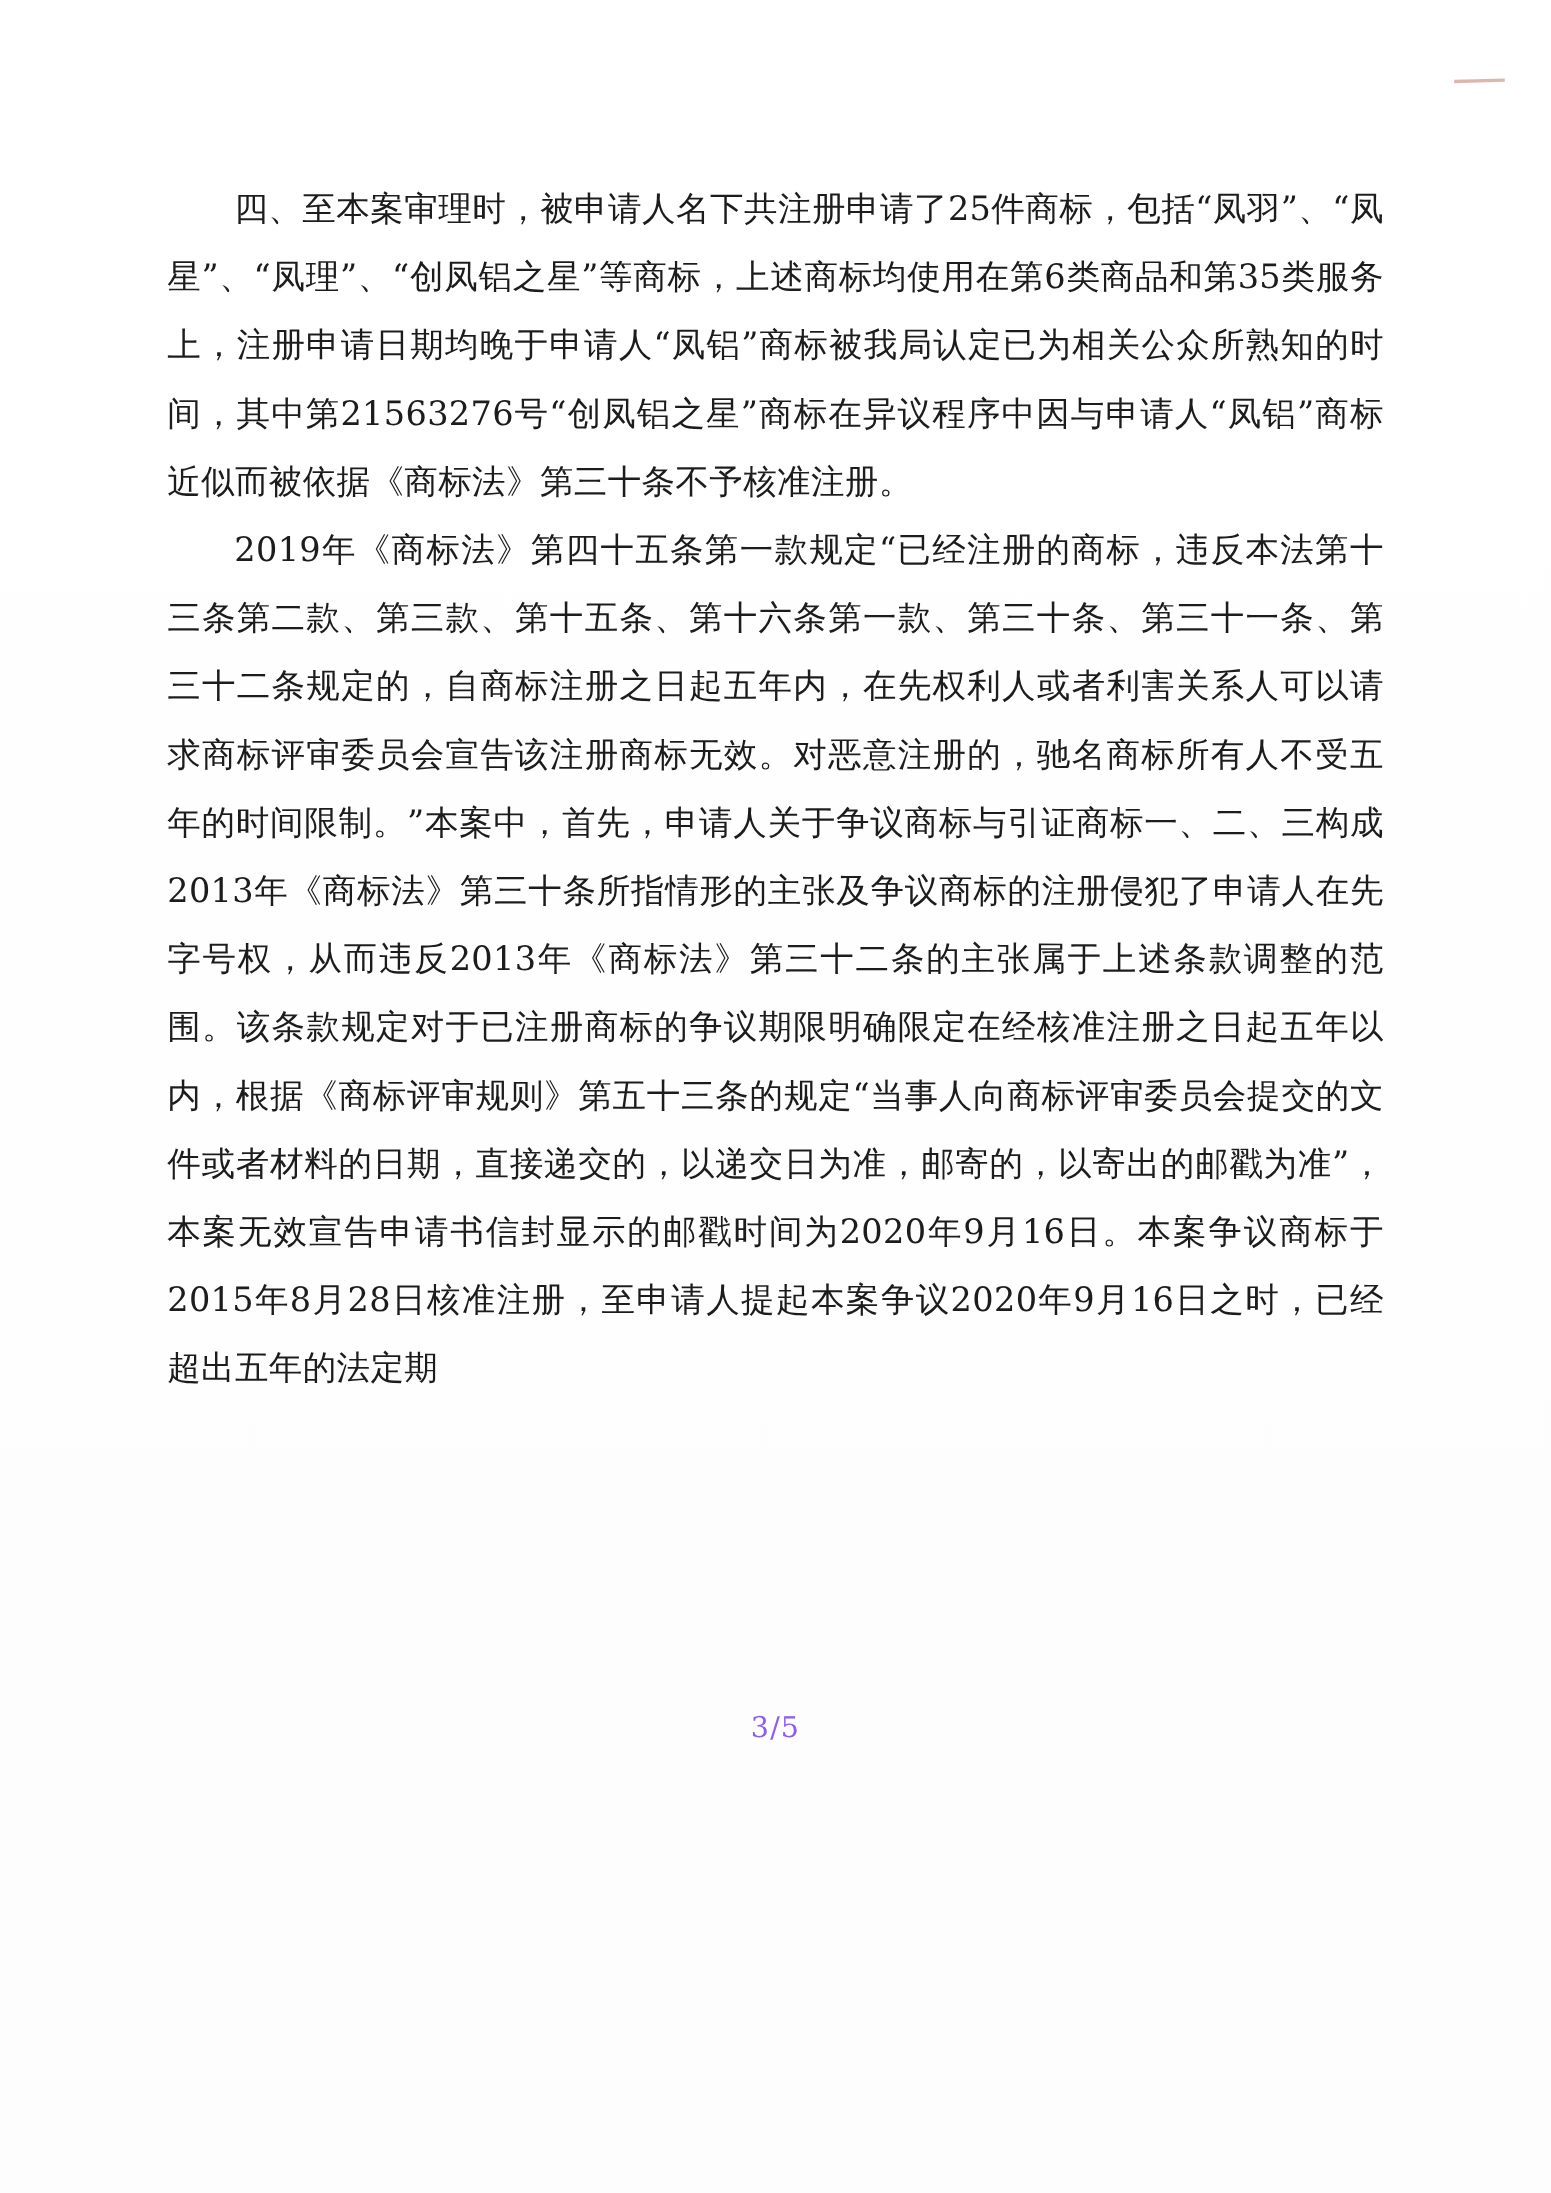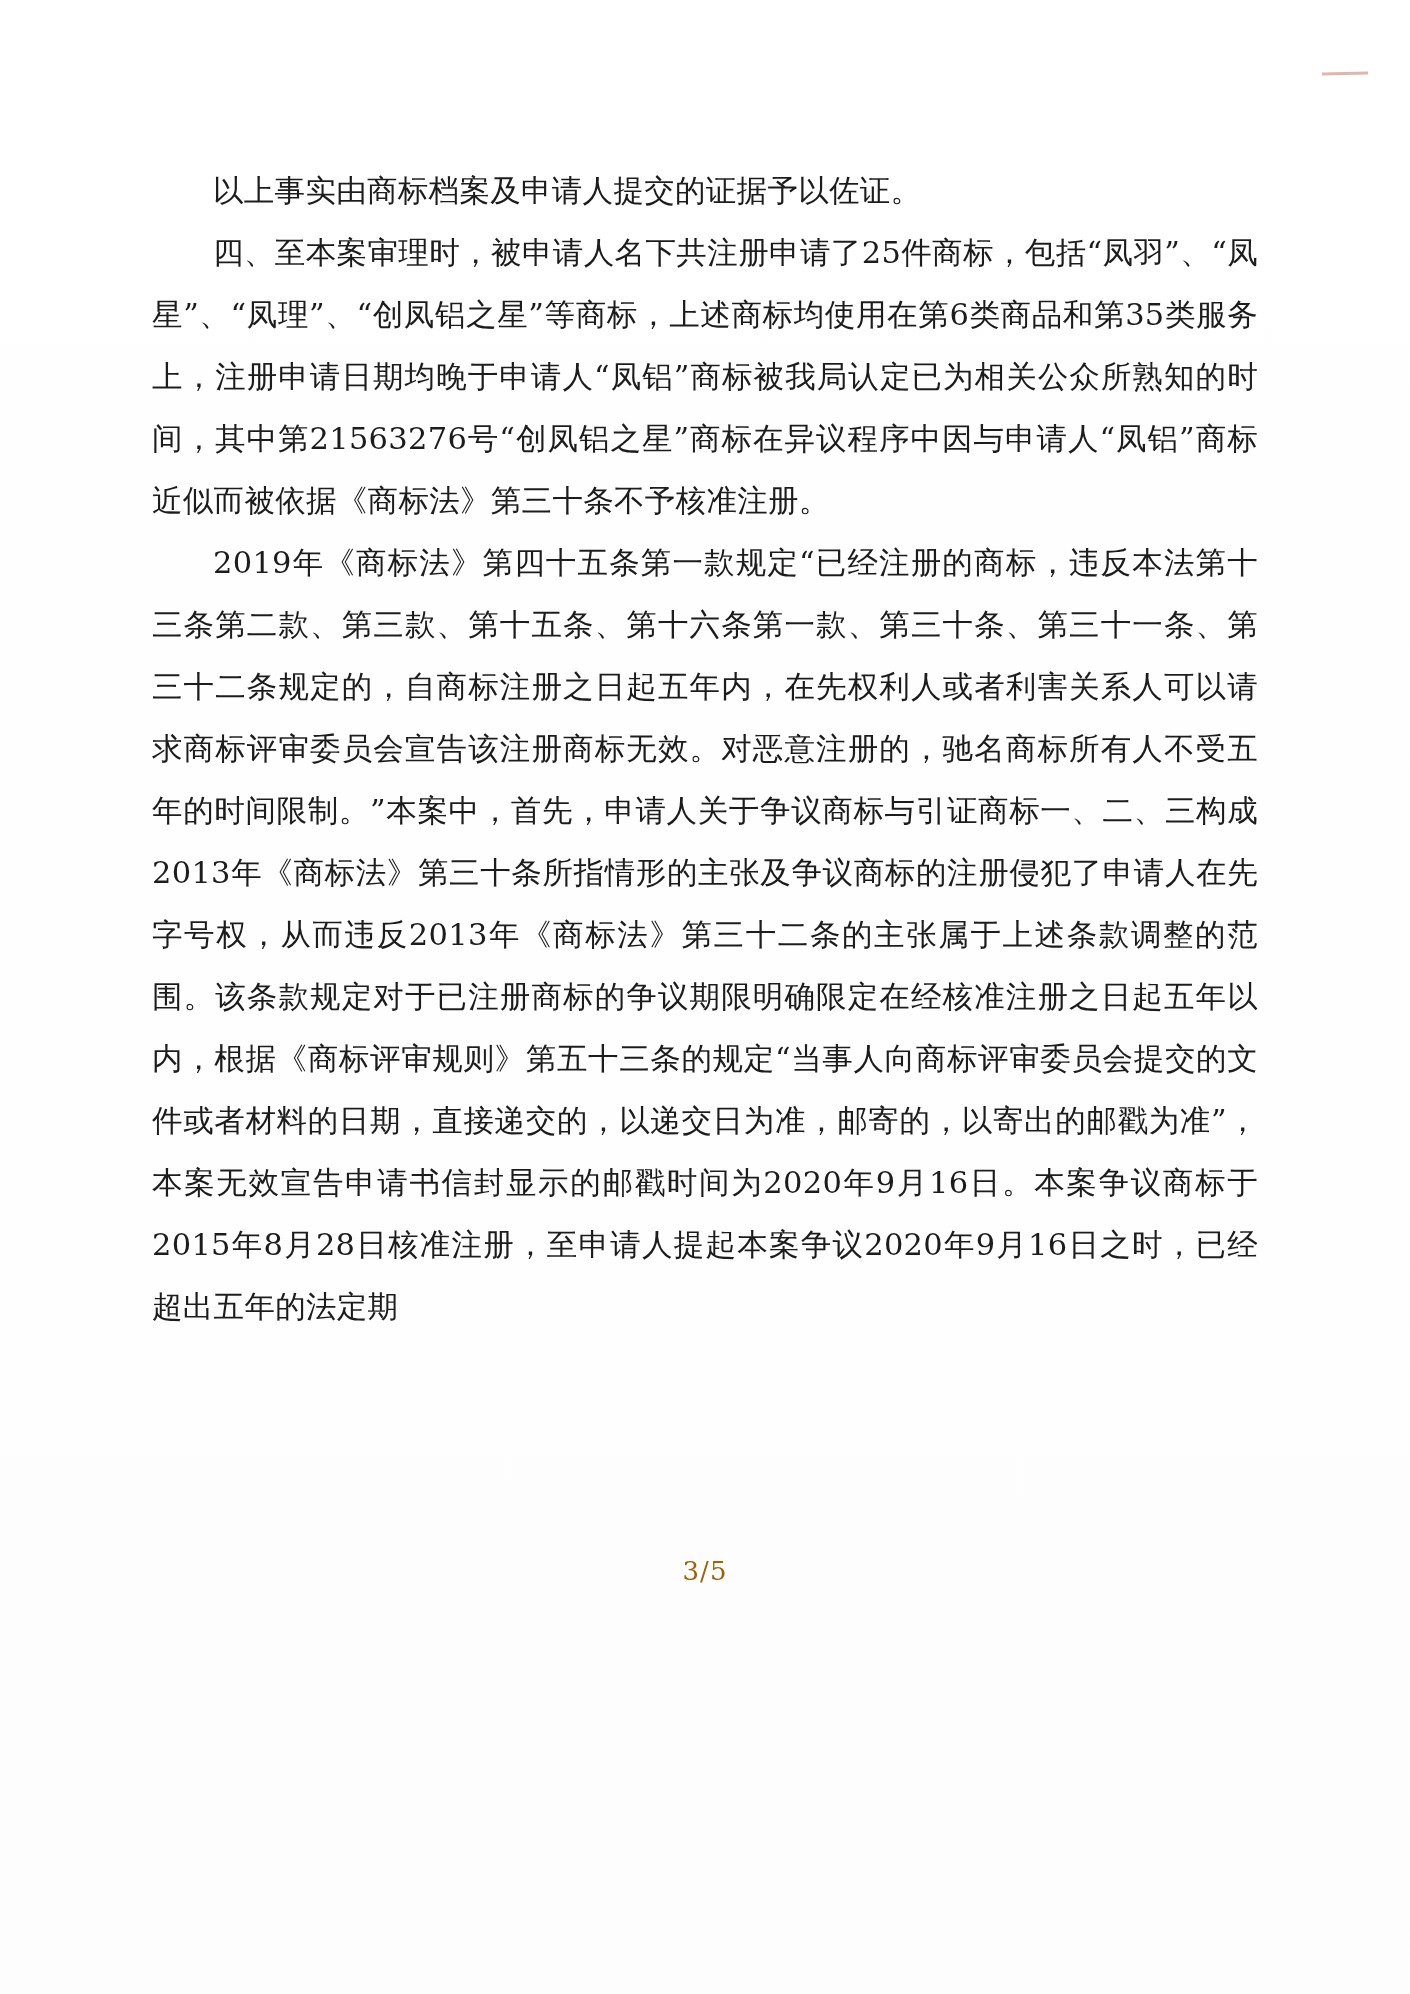--- a/index.html
+++ b/index.html
@@ -59,32 +59,31 @@
   .para + .para {
     margin-top: 0px;
   }
   .page-number {
     position: absolute;
     top: 1556px;
     left: 0;
     width: 1410px;
     text-align: center;
     font-size: 26px;
-    color: #a16207;
+    color: #8b5cf6;
     font-family: "DejaVu Serif", "Liberation Serif", serif;
     letter-spacing: 1px;
   }
 </style>
 </head>
 <body>
 
 <div class="page">
   <div class="scan-tint"></div>
   <div class="corner-mark"></div>
 
   <div class="content">
-    <p class="para">以上事实由商标档案及申请人提交的证据予以佐证。</p>
     <p class="para">四、至本案审理时，被申请人名下共注册申请了25件商标，包括“凤羽”、“凤星”、“凤理”、“创凤铝之星”等商标，上述商标均使用在第6类商品和第35类服务上，注册申请日期均晚于申请人“凤铝”商标被我局认定已为相关公众所熟知的时间，其中第21563276号“创凤铝之星”商标在异议程序中因与申请人“凤铝”商标近似而被依据《商标法》第三十条不予核准注册。</p>
     <p class="para">2019年《商标法》第四十五条第一款规定“已经注册的商标，违反本法第十三条第二款、第三款、第十五条、第十六条第一款、第三十条、第三十一条、第三十二条规定的，自商标注册之日起五年内，在先权利人或者利害关系人可以请求商标评审委员会宣告该注册商标无效。对恶意注册的，驰名商标所有人不受五年的时间限制。”本案中，首先，申请人关于争议商标与引证商标一、二、三构成2013年《商标法》第三十条所指情形的主张及争议商标的注册侵犯了申请人在先字号权，从而违反2013年《商标法》第三十二条的主张属于上述条款调整的范围。该条款规定对于已注册商标的争议期限明确限定在经核准注册之日起五年以内，根据《商标评审规则》第五十三条的规定“当事人向商标评审委员会提交的文件或者材料的日期，直接递交的，以递交日为准，邮寄的，以寄出的邮戳为准”，本案无效宣告申请书信封显示的邮戳时间为2020年9月16日。本案争议商标于2015年8月28日核准注册，至申请人提起本案争议2020年9月16日之时，已经超出五年的法定期</p>
   </div>
 
   <div class="page-number">3/5</div>
 </div>
 
 </body></html>

